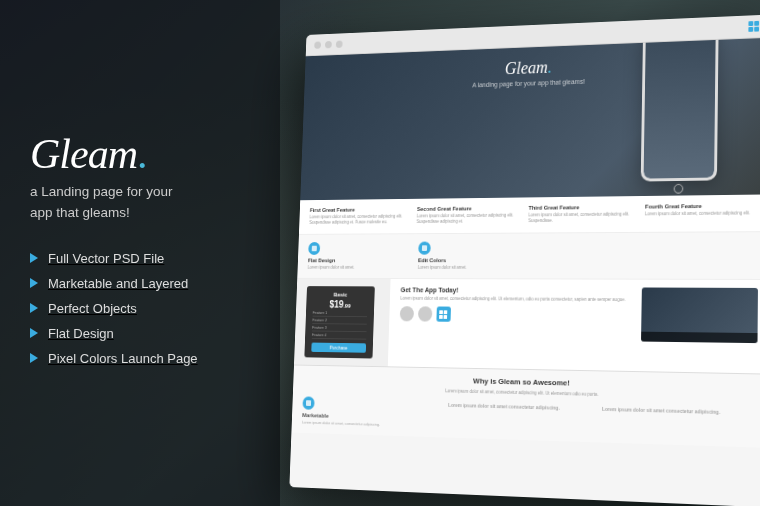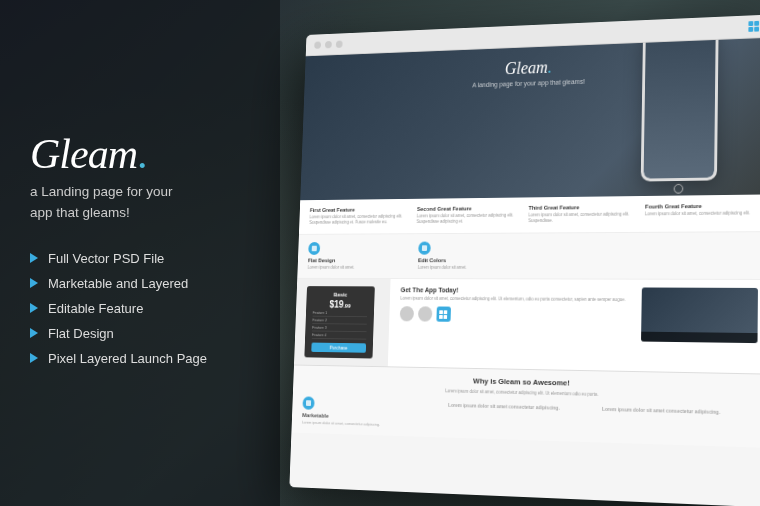--- a/index.html
+++ b/index.html
@@ -65,20 +65,21 @@
     .tagline {
       color: #ccc;
       font-size: 13.5px;
       line-height: 1.5;
       margin-bottom: 28px;
       font-weight: 300;
     }
 
     .feature-list {
       list-style: none;
+      text-decoration: underline;
     }
 
     .feature-item {
       display: flex;
       align-items: center;
       color: #ddd;
       font-size: 13px;
       margin-bottom: 10px;
       gap: 10px;
     }
@@ -442,29 +443,29 @@
     <li class="feature-item">
       <div class="chevron-icon"></div>
       <span>Full Vector PSD File</span>
     </li>
     <li class="feature-item">
       <div class="chevron-icon"></div>
       <span>Marketable and Layered</span>
     </li>
     <li class="feature-item">
       <div class="chevron-icon"></div>
-      <span>Editable Feature</span>
+      <span>Perfect Objects</span>
     </li>
     <li class="feature-item">
       <div class="chevron-icon"></div>
       <span>Flat Design</span>
     </li>
     <li class="feature-item">
       <div class="chevron-icon"></div>
-      <span>Pixel Layered Launch Page</span>
+      <span>Pixel Colors Launch Page</span>
     </li>
   </ul>
 </div>
 
 <div class="right-panel">
   <div class="browser-window">
 
     <div class="browser-chrome">
       <div class="browser-dot"></div>
       <div class="browser-dot"></div>

